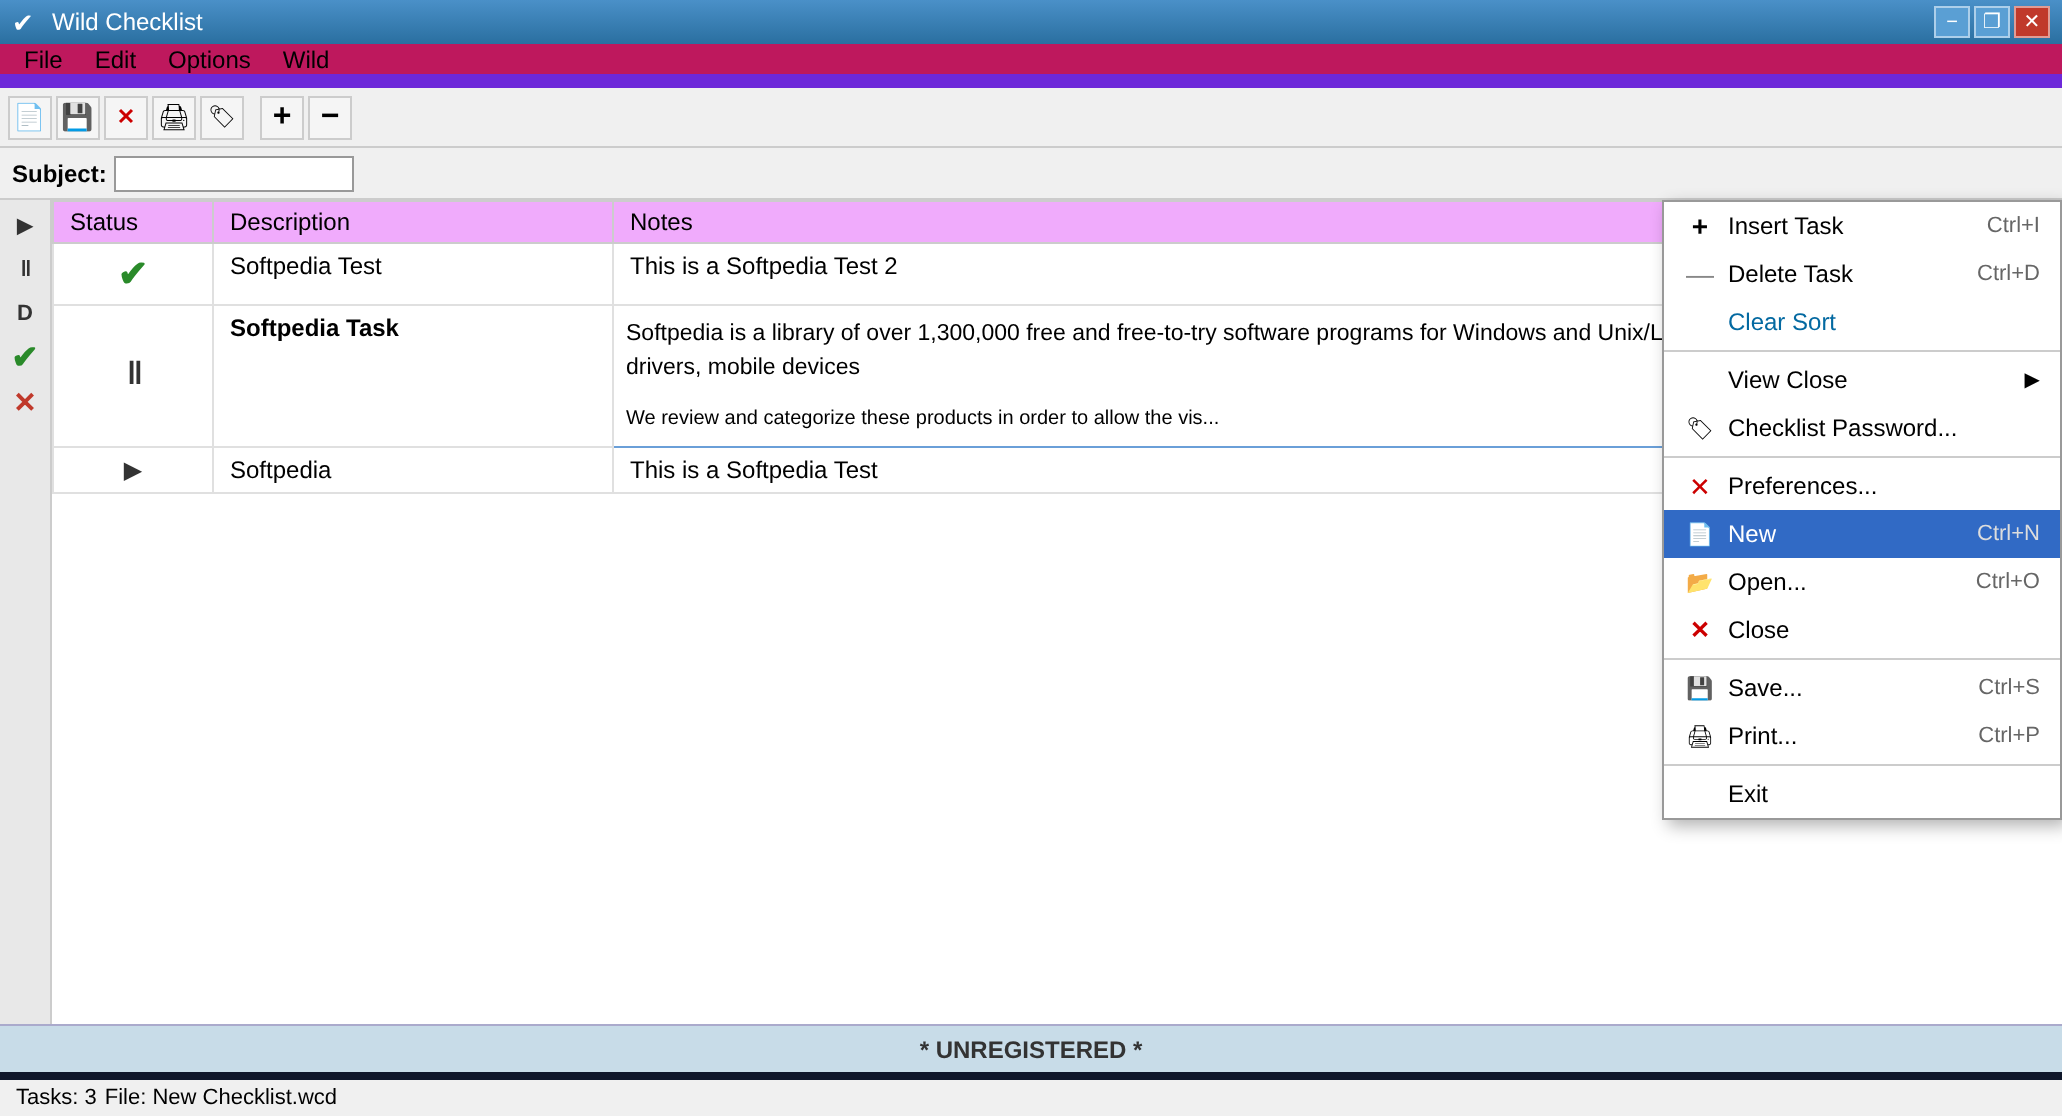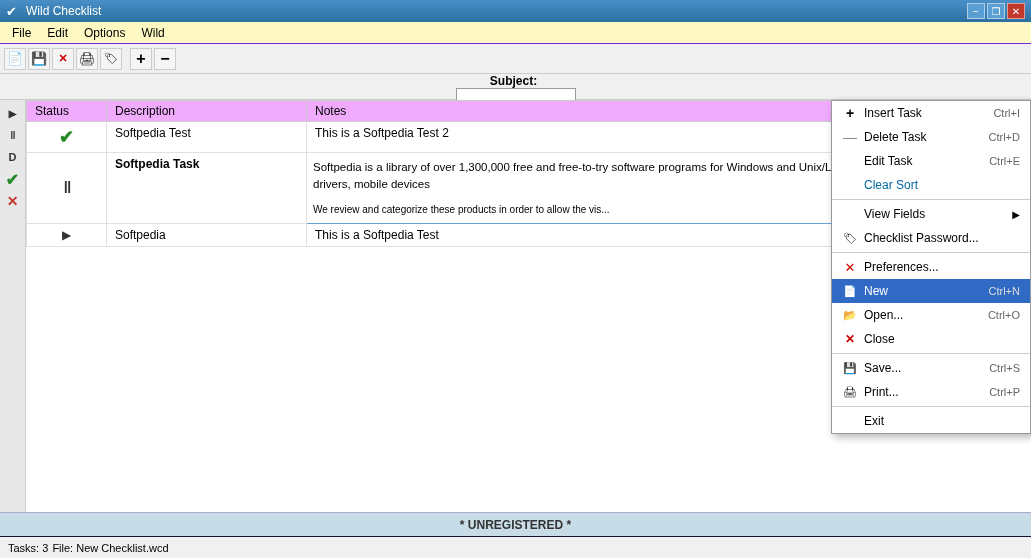--- a/index.html
+++ b/index.html
@@ -51,22 +51,22 @@
       display: flex;
       align-items: center;
       justify-content: center;
     }
     .title-btn.close { background: #c0392b; }
     .title-btn.minimize { background: #5a9fd4; }
     .title-btn.maximize { background: #5a9fd4; }
 
     
     .menu-bar {
-      background: #fef9c3;
-      border-bottom: 1px solid #6d28d9;
+      background: #be185d;
+      border-bottom: 7px solid #6d28d9;
       height: 22px;
       display: flex;
       align-items: center;
       padding: 0 4px;
     }
     .menu-item {
       padding: 2px 8px;
       cursor: pointer;
       font-size: 12px;
       height: 100%;
@@ -102,21 +102,20 @@
 
     
     .subject-bar {
       background: #f0f0f0;
       border-bottom: 1px solid #ccc;
       height: 26px;
       display: flex;
       align-items: center;
       padding: 0 6px;
       font-size: 12px;
-      flex-direction: column;
     }
     .subject-label {
       font-weight: bold;
       margin-right: 4px;
     }
     .subject-input {
       border: 1px solid #999;
       height: 18px;
       width: 120px;
       font-size: 11px;
@@ -191,21 +190,21 @@
     }
 
     
     .check-green { color: #2a8a2a; font-size: 18px; font-weight: bold; }
     .pause-icon { font-size: 16px; color: #333; }
     .play-icon { color: #333; font-size: 14px; }
 
     
     .status-bar {
       background: #f0f0f0;
-      border-top: 1px solid #0f172a;
+      border-top: 4px solid #0f172a;
       height: 22px;
       display: flex;
       align-items: center;
       padding: 0 8px;
       font-size: 11px;
     }
 
     
     .bottom-bar {
       background: #c8dce8;
@@ -362,33 +361,28 @@
     <div class="ctx-item">
       <span class="ctx-icon" style="font-weight:bold; font-size:14px;">+</span>
       <span>Insert Task</span>
       <span class="ctx-shortcut">Ctrl+I</span>
     </div>
     <div class="ctx-item">
       <span class="ctx-icon" style="font-size:14px; color:#888;">—</span>
       <span>Delete Task</span>
       <span class="ctx-shortcut">Ctrl+D</span>
     </div>
-    <div class="ctx-item">
-      <span class="ctx-icon"></span>
-      <span>Edit Task</span>
-      <span class="ctx-shortcut">Ctrl+E</span>
-    </div>
     <div class="ctx-item disabled">
       <span class="ctx-icon"></span>
       <span>Clear Sort</span>
     </div>
     <div class="ctx-separator"></div>
     <div class="ctx-item">
       <span class="ctx-icon"></span>
-      <span>View Fields</span>
+      <span>View Close</span>
       <span class="ctx-arrow">▶</span>
     </div>
     <div class="ctx-item">
       <span class="ctx-icon" style="font-size:11px;">🏷</span>
       <span>Checklist Password...</span>
     </div>
     <div class="ctx-separator"></div>
     <div class="ctx-item">
       <span class="ctx-icon" style="color:#c00; font-size:13px;">✕</span>
       <span>Preferences...</span>

